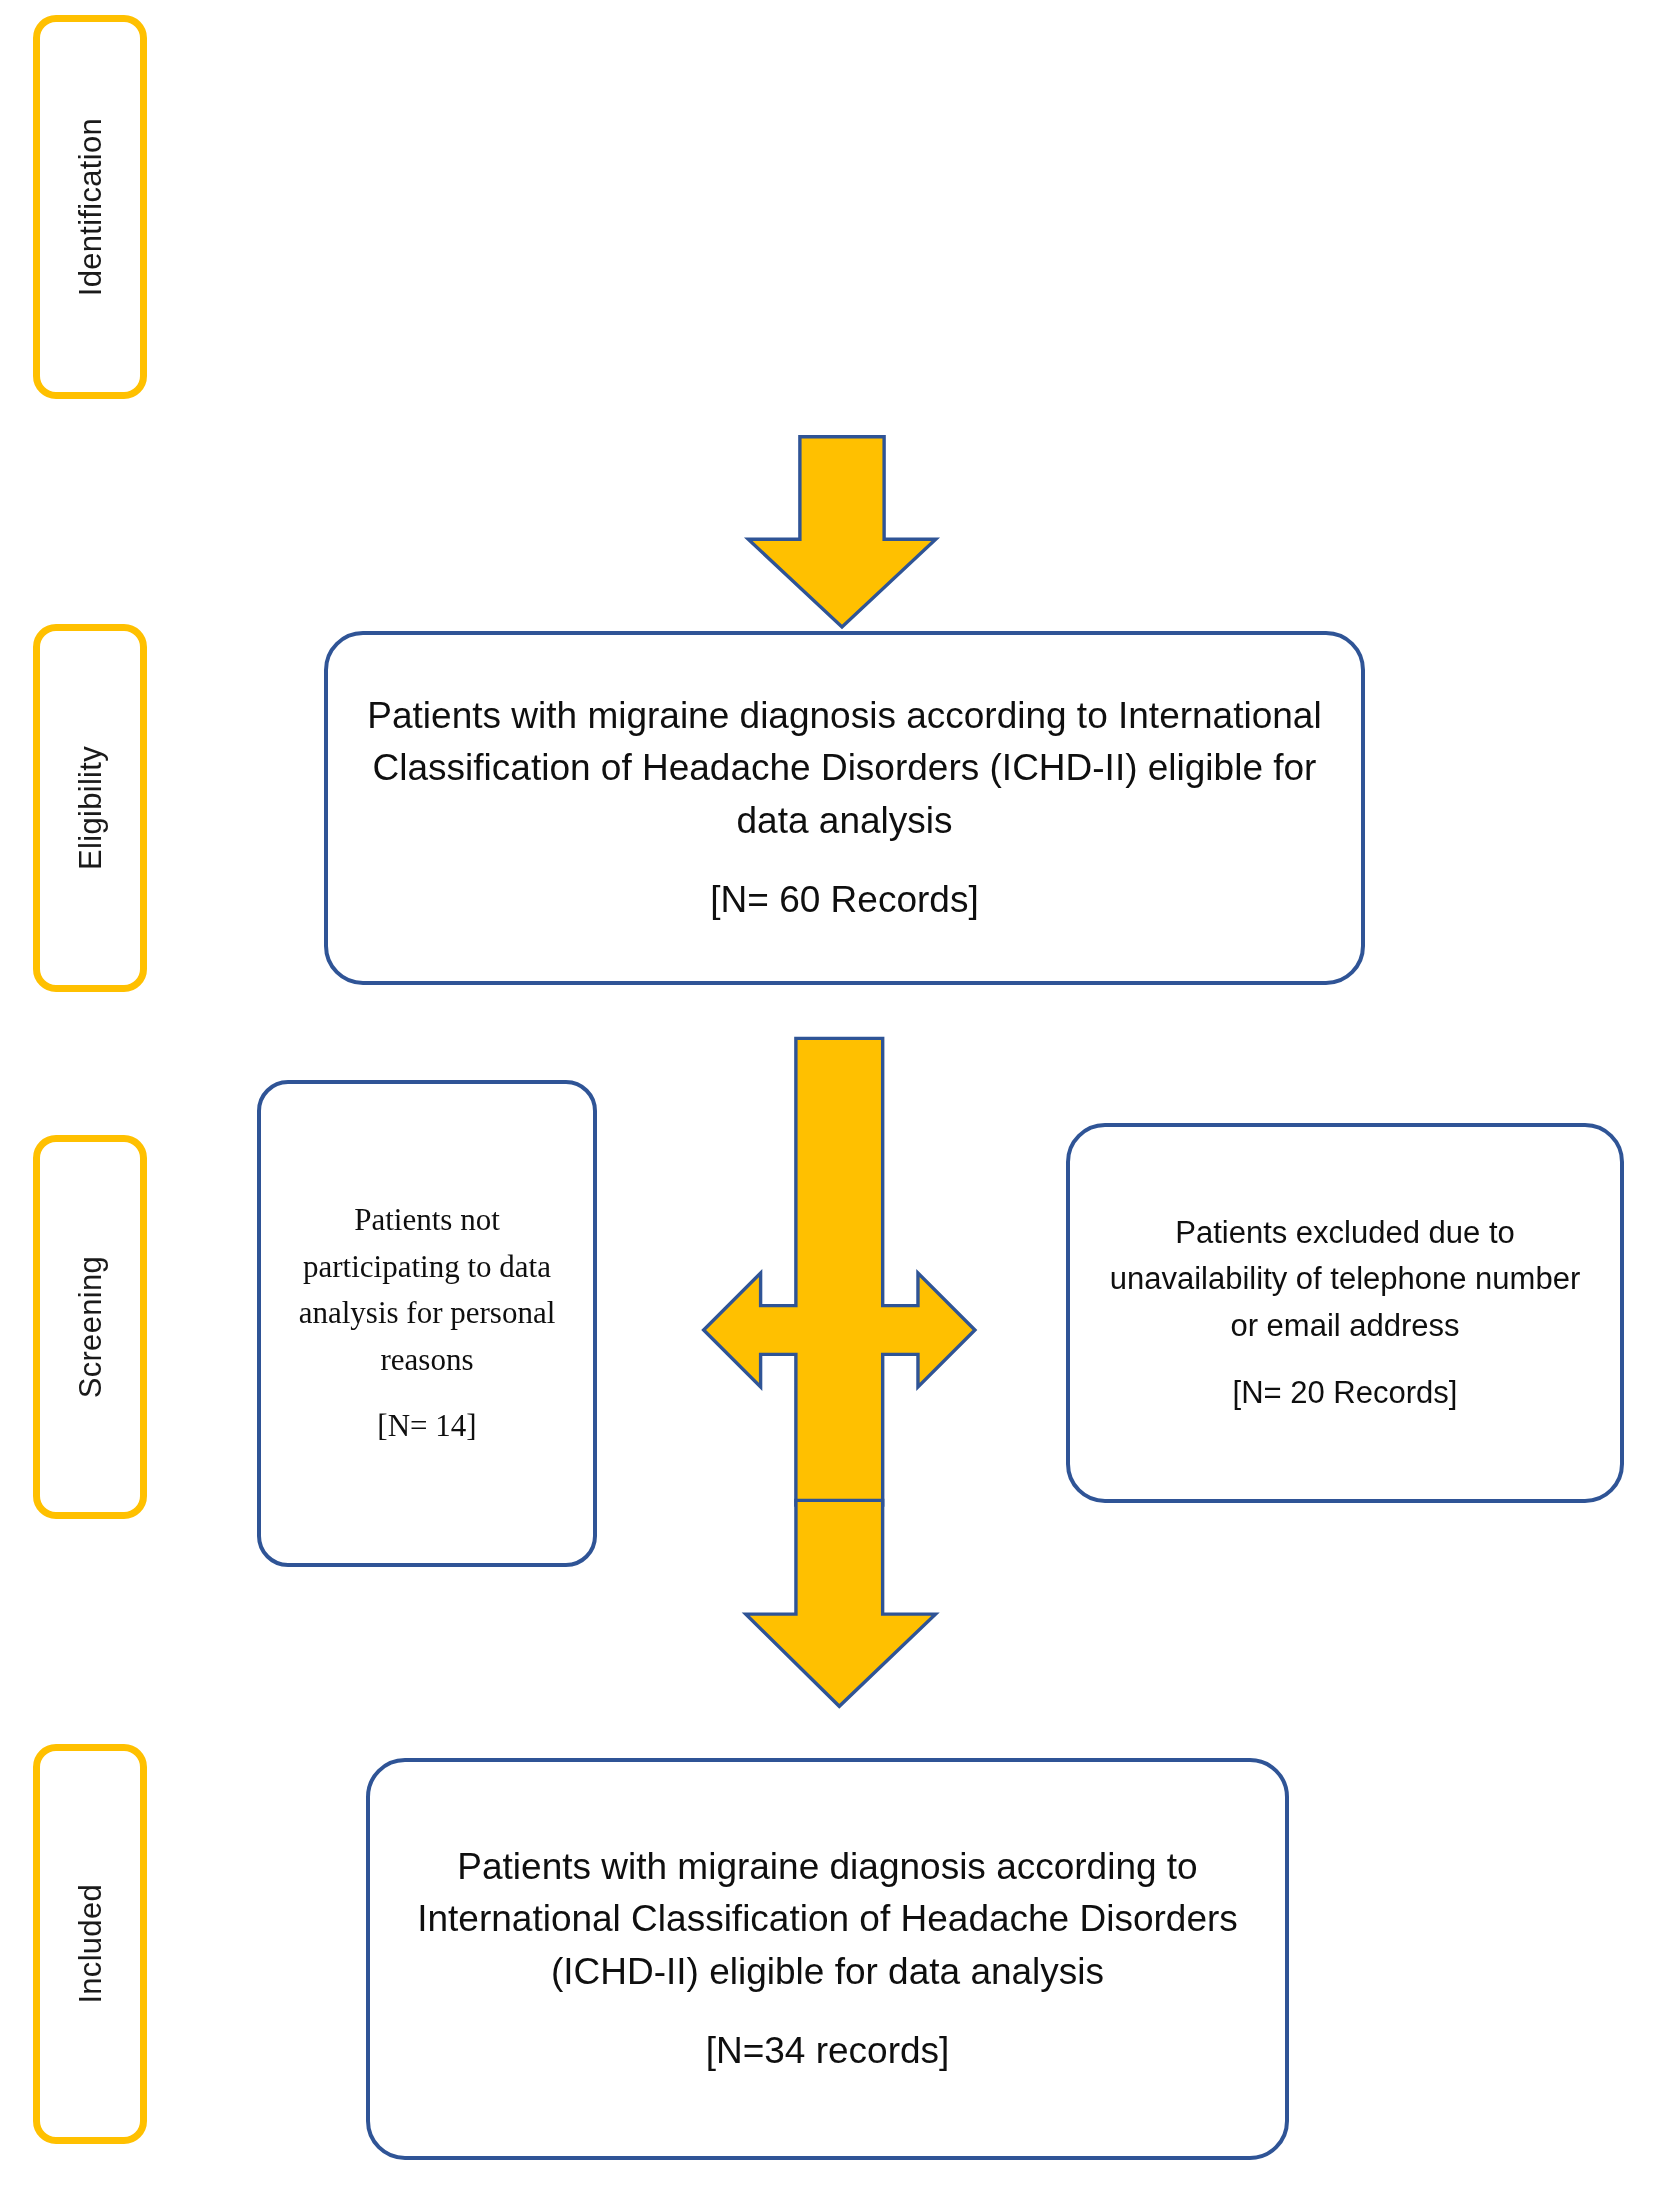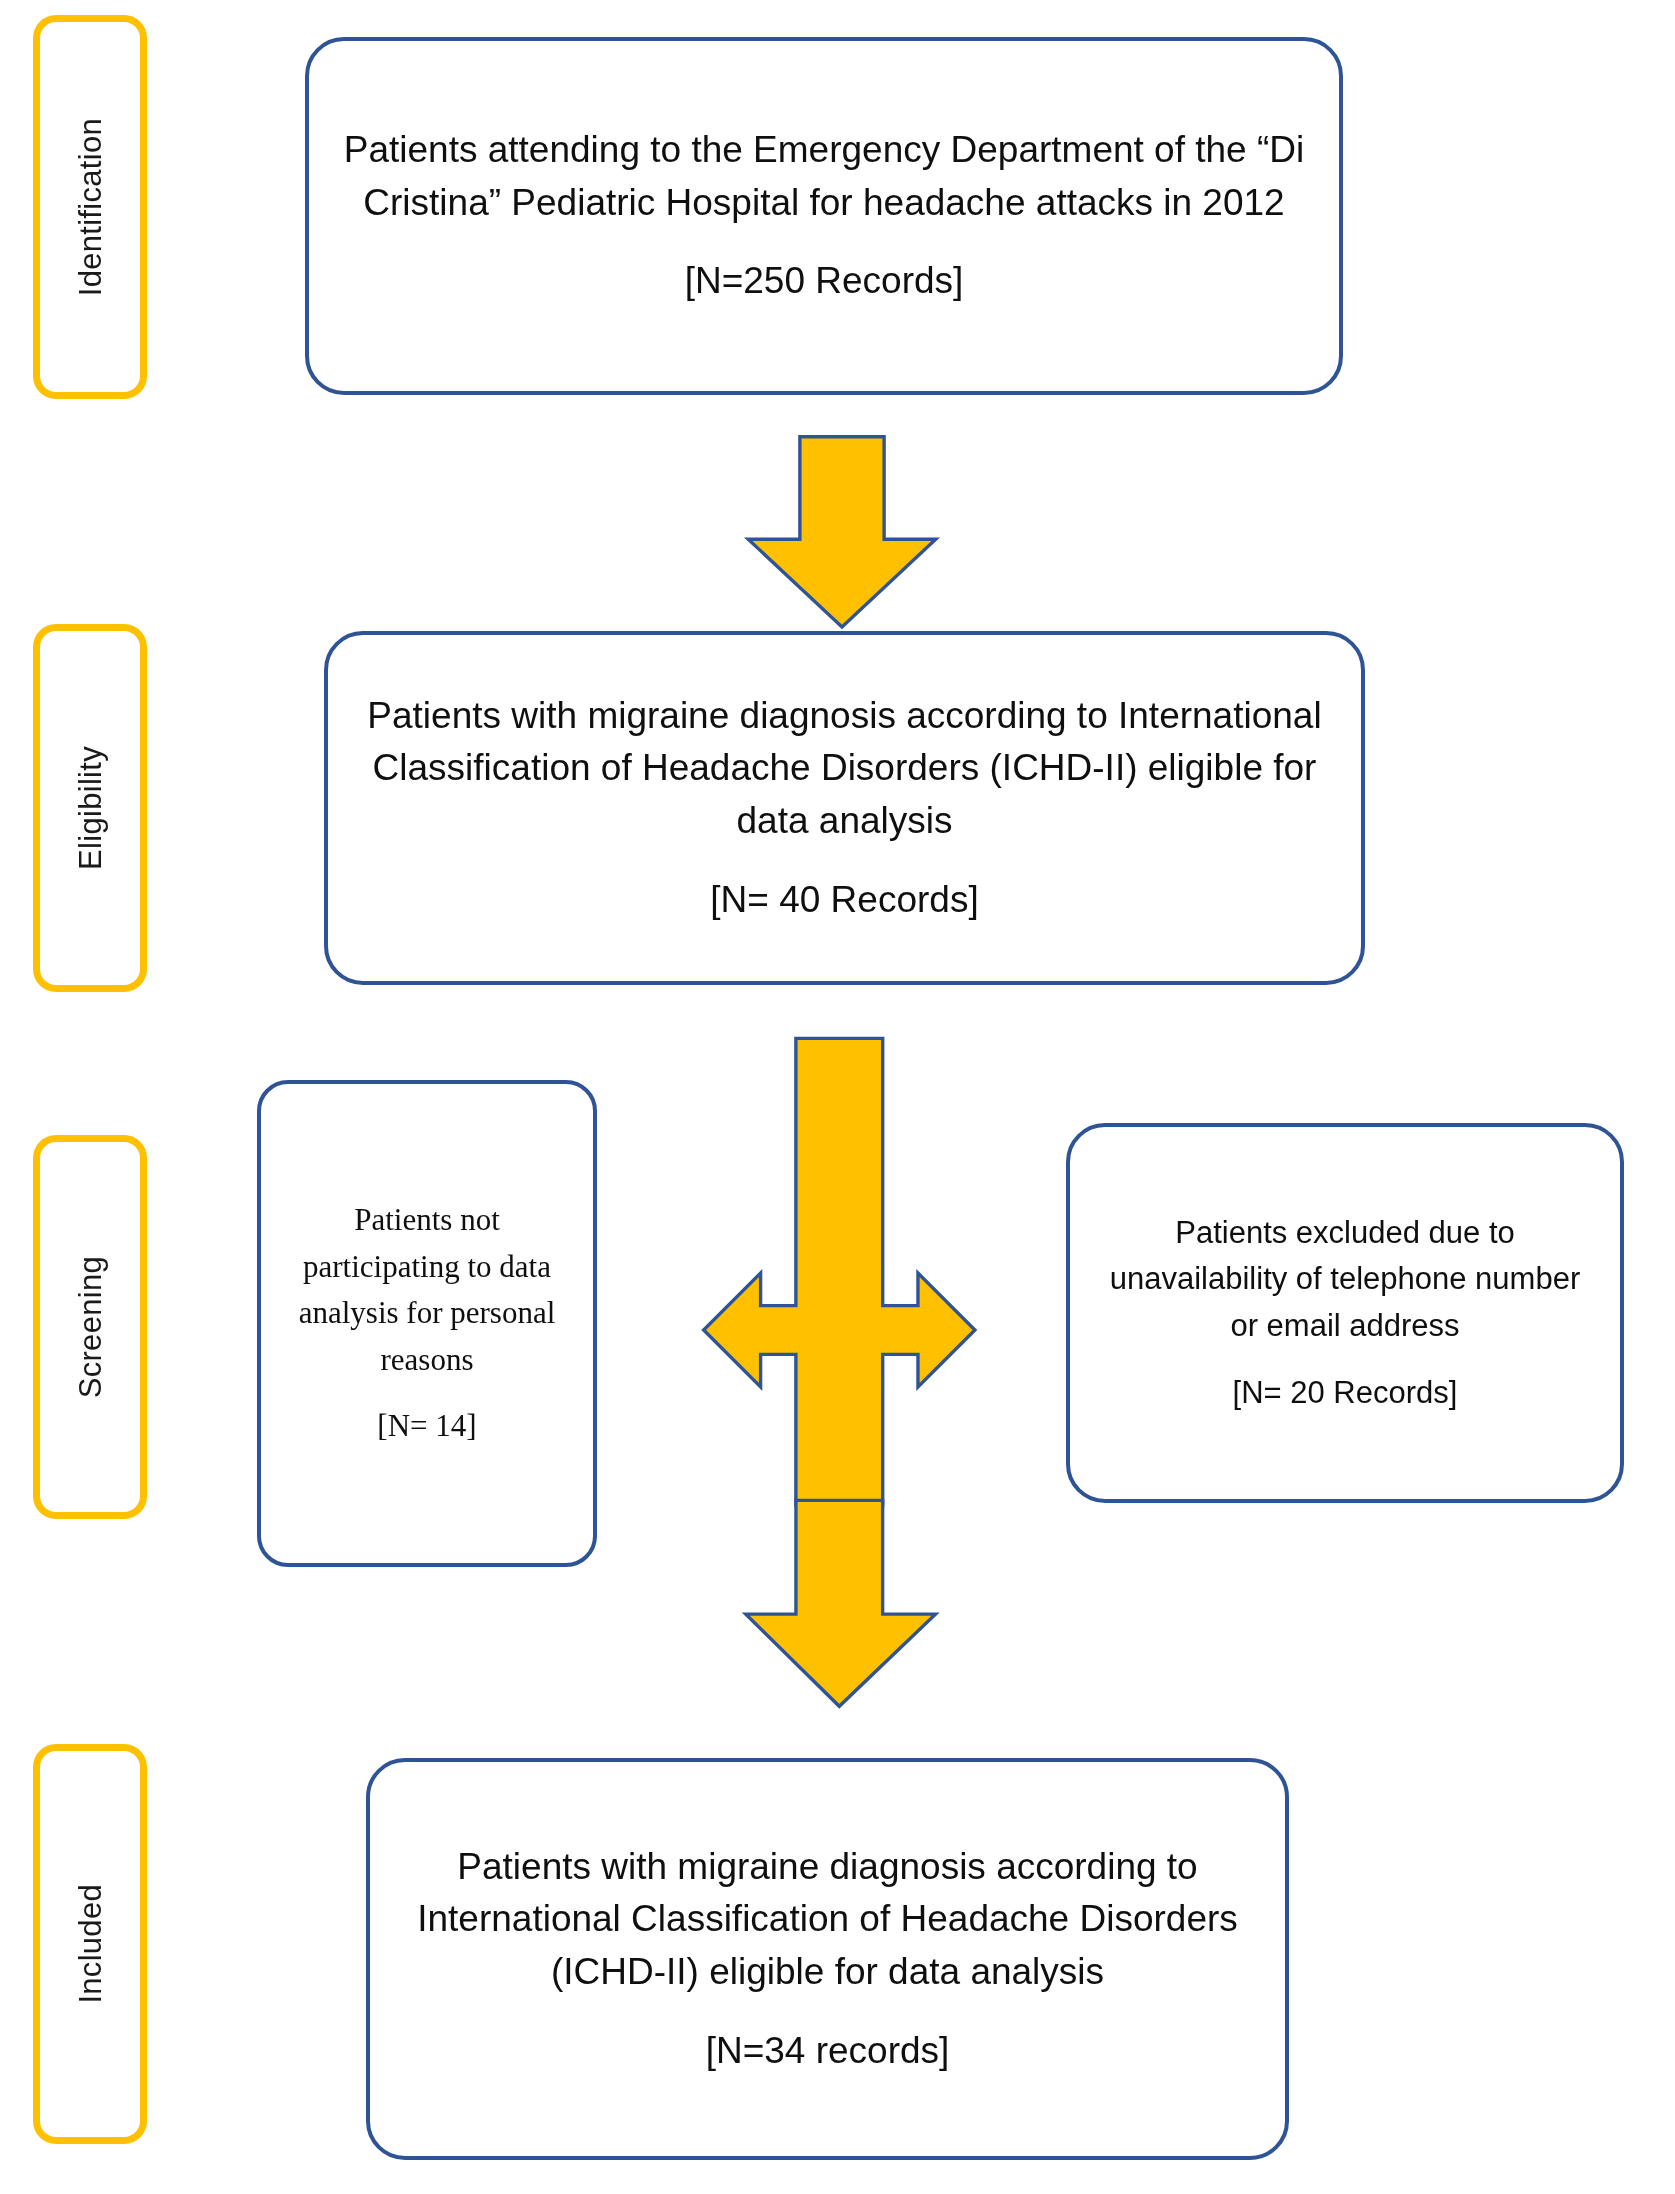--- a/index.html
+++ b/index.html
@@ -114,28 +114,24 @@
 
   <svg class="arrow-svg" style="left:747px; top:1037px; width:190px; height:468px;" viewBox="0 0 280 690">
 
     <polygon class="arrow-shape" points="72,2 200,2 200,396 252,396 252,348 336,432 252,516 252,468 200,468 200,690 72,690 72,468 20,468 20,516 -64,432 20,348 20,396 72,396"></polygon>
   </svg>
 
   <svg class="arrow-svg" style="left:740px; top:1499px; width:204px; height:210px;" viewBox="0 0 300 310">
     <polygon class="arrow-shape" points="82,2 210,2 210,170 288,170 146,306 8,170 82,170"></polygon>
   </svg>
 
-  <div class="flow-box" style="left:305px; top:37px; width:1038px; height:358px;">
-    <div class="body-text">Patients attending to the Emergency Department of the “Di Cristina” Pediatric Hospital for headache attacks in 2012</div>
-    <div class="count-text">[N=250 Records]</div>
-  </div>
 
   <div class="flow-box" style="left:324px; top:631px; width:1041px; height:354px;">
     <div class="body-text">Patients with migraine diagnosis  according to International Classification of Headache Disorders (ICHD-II) eligible for data analysis</div>
-    <div class="count-text">[N= 40 Records]</div>
+    <div class="count-text">[N= 60 Records]</div>
   </div>
 
   <div class="flow-box small narrow" style="left:257px; top:1080px; width:340px; height:487px;font-family:Liberation Serif, serif;">
     <div class="body-text">Patients not participating to data analysis  for personal reasons</div>
     <div class="count-text">[N= 14]</div>
   </div>
 
   <div class="flow-box small" style="left:1066px; top:1123px; width:558px; height:380px; padding:9.5px 24.4px;">
     <div class="body-text">Patients excluded due to unavailability of telephone number or email address</div>
     <div class="count-text">[N= 20 Records]</div>

